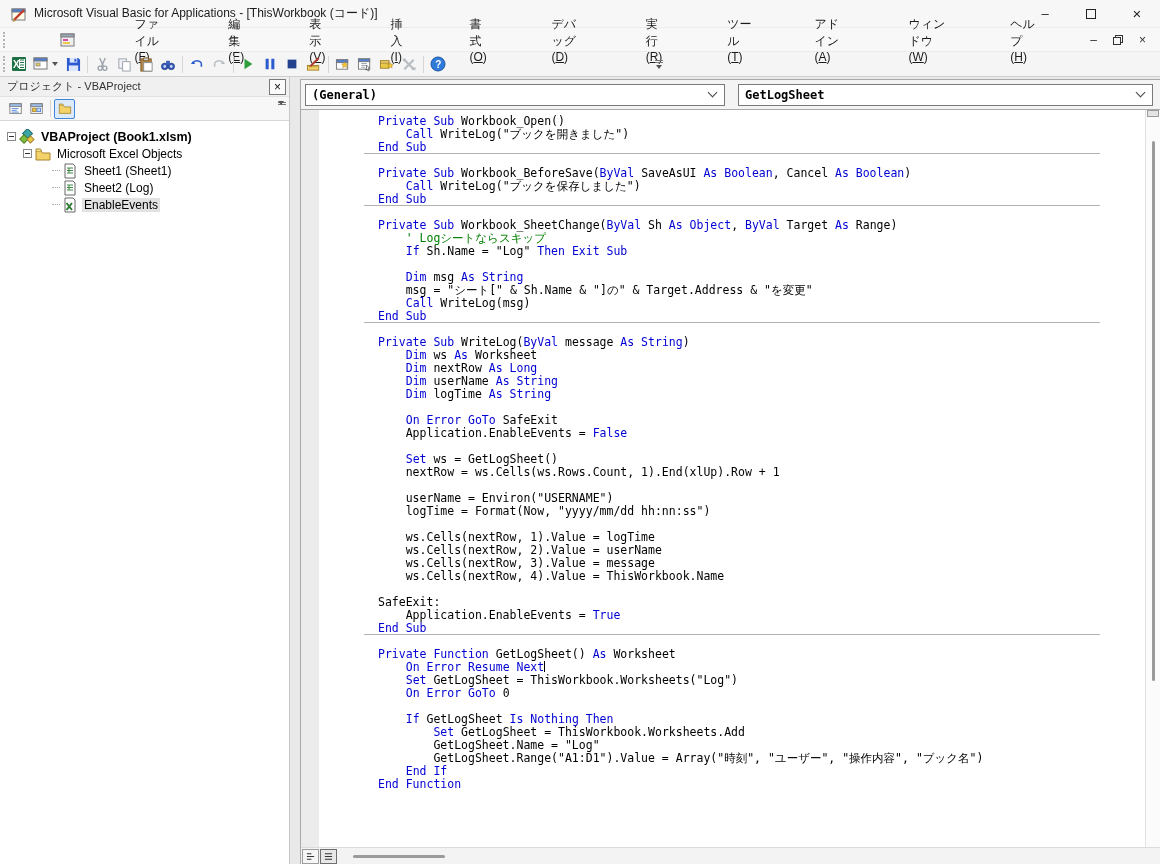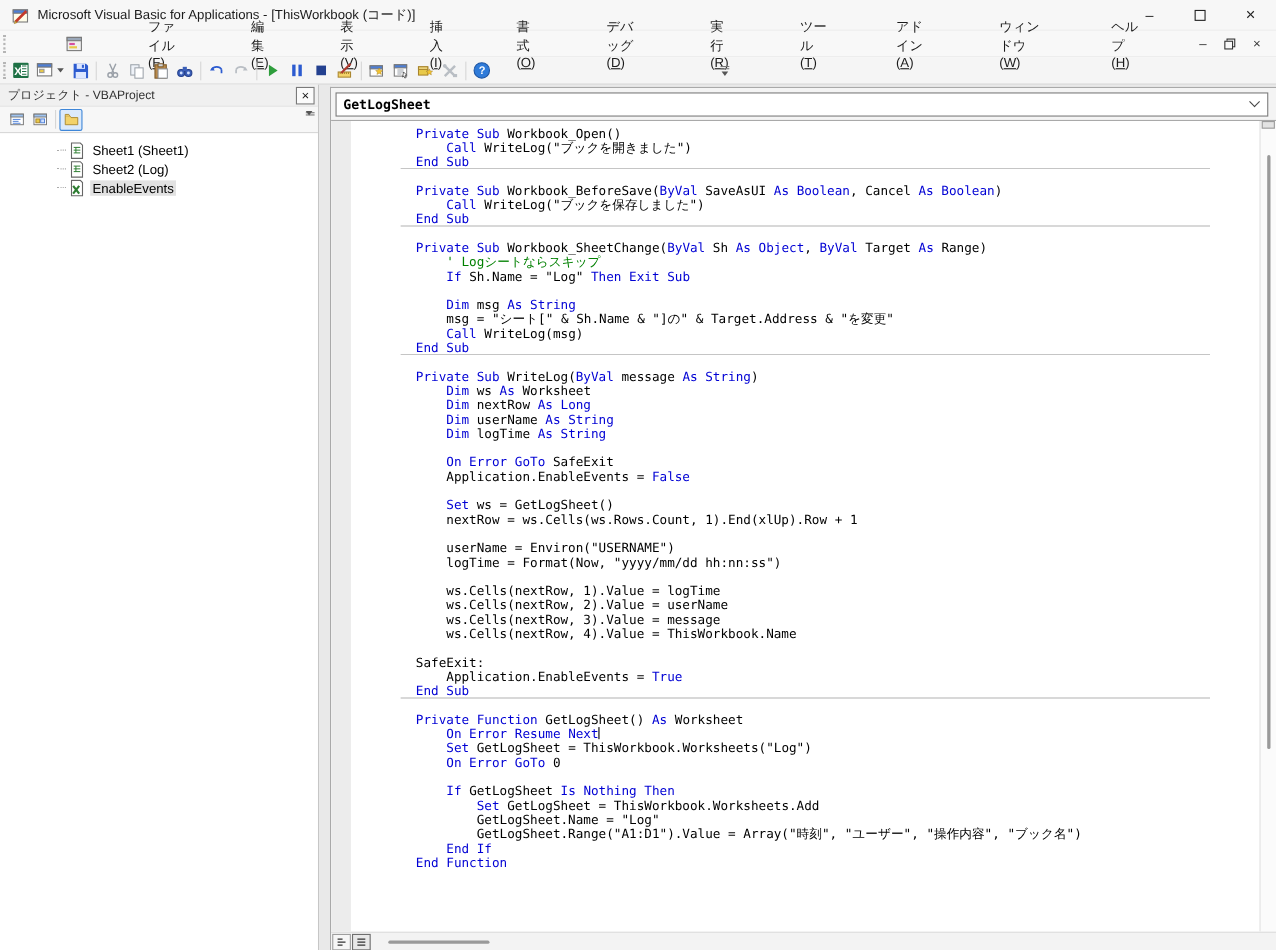--- a/index.html
+++ b/index.html
@@ -307,20 +307,41 @@
             <path d="M1 4 h5 l1.5 2 H15 v8 H1 Z" fill="#f3d26a" stroke="#a8842c"></path>
             <path d="M1 4 v-1.5 h4 l1 1.5" fill="#f3d26a" stroke="#a8842c"></path>
           </svg>
       </div>
       <div class="proj-overflow">
         <span class="bars"></span>
         <span class="tri"></span>
       </div>
     </div>
     <div class="proj-tree">
+      <div class="trow root" style="padding-left:7px">
+        <span class="expander"></span>
+        <span class="ticon">
+          <svg width="16" height="16" viewBox="0 0 16 16">
+              <rect x="5" y="1" width="7" height="7" fill="#3aa6a6" stroke="#1d6f6f" transform="rotate(45 8.5 4.5)"></rect>
+              <rect x="2" y="7" width="6" height="6" fill="#7fbf3f" stroke="#4c7f1e" transform="rotate(45 5 10)"></rect>
+              <rect x="9" y="8" width="5" height="5" fill="#e8c94a" stroke="#a8842c" transform="rotate(45 11.5 10.5)"></rect>
+            </svg>
+        </span>
+        <span class="tlabel">VBAProject (Book1.xlsm)</span>
+      </div>
+      <div class="trow" style="padding-left:23px">
+        <span class="expander"></span>
+        <span class="ticon">
+          <svg width="16" height="16" viewBox="0 0 16 16">
+              <path d="M1 5 h5 l1.5 2 H15 v7 H1 Z" fill="#f3d26a" stroke="#a8842c"></path>
+              <path d="M1 5 v-2 h4.5 l1 2" fill="#f8e49a" stroke="#a8842c"></path>
+            </svg>
+        </span>
+        <span class="tlabel">Microsoft Excel Objects</span>
+      </div>
       <div class="trow" style="padding-left:52px">
         <span class="dots"></span>
         <span class="ticon">
           <svg width="16" height="16" viewBox="0 0 16 16">
               <path d="M3 1 h8 l2 2 v12 h-10 Z" fill="#fff" stroke="#666"></path>
               <path d="M5 5h6M5 7.5h6M5 10h6M7 5v5" stroke="#2e7d32" stroke-width="0.9"></path>
             </svg>
         </span>
         <span class="tlabel">Sheet1 (Sheet1)</span>
       </div>
@@ -342,20 +363,24 @@
               <path d="M4.5 6 L10 13 M10 6 L4.5 13" stroke="#2e7d32" stroke-width="2"></path>
             </svg>
         </span>
         <span class="tlabel">EnableEvents</span>
       </div>
     </div>
   </div>
 
   <div class="codewin">
     <div class="combos">
+      <div class="combo left">
+        <span>(General)</span>
+        <span class="chev"></span>
+      </div>
       <div class="combo right">
         <span>GetLogSheet</span>
         <span class="chev"></span>
       </div>
     </div>
     <div class="codearea">
       <div class="marginbar"></div>
       <div class="codetext"><div class="cl"><span class="k">Private Sub </span><span class="t">Workbook_Open()</span></div><div class="cl"><span class="t">    </span><span class="k">Call </span><span class="t">WriteLog("ブックを開きました")</span></div><div class="cl sep"><span class="k">End Sub</span></div><div class="cl"></div><div class="cl"><span class="k">Private Sub </span><span class="t">Workbook_BeforeSave(</span><span class="k">ByVal </span><span class="t">SaveAsUI </span><span class="k">As Boolean</span><span class="t">, Cancel </span><span class="k">As Boolean</span><span class="t">)</span></div><div class="cl"><span class="t">    </span><span class="k">Call </span><span class="t">WriteLog("ブックを保存しました")</span></div><div class="cl sep"><span class="k">End Sub</span></div><div class="cl"></div><div class="cl"><span class="k">Private Sub </span><span class="t">Workbook_SheetChange(</span><span class="k">ByVal </span><span class="t">Sh </span><span class="k">As Object</span><span class="t">, </span><span class="k">ByVal </span><span class="t">Target </span><span class="k">As </span><span class="t">Range)</span></div><div class="cl"><span class="c">    ' Logシートならスキップ</span></div><div class="cl"><span class="t">    </span><span class="k">If </span><span class="t">Sh.Name = "Log" </span><span class="k">Then Exit Sub</span></div><div class="cl"></div><div class="cl"><span class="t">    </span><span class="k">Dim </span><span class="t">msg </span><span class="k">As String</span></div><div class="cl"><span class="t">    msg = "シート[" &amp; Sh.Name &amp; "]の" &amp; Target.Address &amp; "を変更"</span></div><div class="cl"><span class="t">    </span><span class="k">Call </span><span class="t">WriteLog(msg)</span></div><div class="cl sep"><span class="k">End Sub</span></div><div class="cl"></div><div class="cl"><span class="k">Private Sub </span><span class="t">WriteLog(</span><span class="k">ByVal </span><span class="t">message </span><span class="k">As String</span><span class="t">)</span></div><div class="cl"><span class="t">    </span><span class="k">Dim </span><span class="t">ws </span><span class="k">As </span><span class="t">Worksheet</span></div><div class="cl"><span class="t">    </span><span class="k">Dim </span><span class="t">nextRow </span><span class="k">As Long</span></div><div class="cl"><span class="t">    </span><span class="k">Dim </span><span class="t">userName </span><span class="k">As String</span></div><div class="cl"><span class="t">    </span><span class="k">Dim </span><span class="t">logTime </span><span class="k">As String</span></div><div class="cl"></div><div class="cl"><span class="t">    </span><span class="k">On Error GoTo </span><span class="t">SafeExit</span></div><div class="cl"><span class="t">    Application.EnableEvents = </span><span class="k">False</span></div><div class="cl"></div><div class="cl"><span class="t">    </span><span class="k">Set </span><span class="t">ws = GetLogSheet()</span></div><div class="cl"><span class="t">    nextRow = ws.Cells(ws.Rows.Count, 1).End(xlUp).Row + 1</span></div><div class="cl"></div><div class="cl"><span class="t">    userName = Environ("USERNAME")</span></div><div class="cl"><span class="t">    logTime = Format(Now, "yyyy/mm/dd hh:nn:ss")</span></div><div class="cl"></div><div class="cl"><span class="t">    ws.Cells(nextRow, 1).Value = logTime</span></div><div class="cl"><span class="t">    ws.Cells(nextRow, 2).Value = userName</span></div><div class="cl"><span class="t">    ws.Cells(nextRow, 3).Value = message</span></div><div class="cl"><span class="t">    ws.Cells(nextRow, 4).Value = ThisWorkbook.Name</span></div><div class="cl"></div><div class="cl"><span class="t">SafeExit:</span></div><div class="cl"><span class="t">    Application.EnableEvents = </span><span class="k">True</span></div><div class="cl sep"><span class="k">End Sub</span></div><div class="cl"></div><div class="cl"><span class="k">Private Function </span><span class="t">GetLogSheet() </span><span class="k">As </span><span class="t">Worksheet</span></div><div class="cl"><span class="t">    </span><span class="k">On Error Resume Next</span><span class="caret"></span></div><div class="cl"><span class="t">    </span><span class="k">Set </span><span class="t">GetLogSheet = ThisWorkbook.Worksheets("Log")</span></div><div class="cl"><span class="t">    </span><span class="k">On Error GoTo </span><span class="t">0</span></div><div class="cl"></div><div class="cl"><span class="t">    </span><span class="k">If </span><span class="t">GetLogSheet </span><span class="k">Is Nothing Then</span></div><div class="cl"><span class="t">        </span><span class="k">Set </span><span class="t">GetLogSheet = ThisWorkbook.Worksheets.Add</span></div><div class="cl"><span class="t">        GetLogSheet.Name = "Log"</span></div><div class="cl"><span class="t">        GetLogSheet.Range("A1:D1").Value = Array("時刻", "ユーザー", "操作内容", "ブック名")</span></div><div class="cl"><span class="t">    </span><span class="k">End If</span></div><div class="cl"><span class="k">End Function</span></div></div>
       <div class="vscroll">
         <div class="vsplit"></div>

